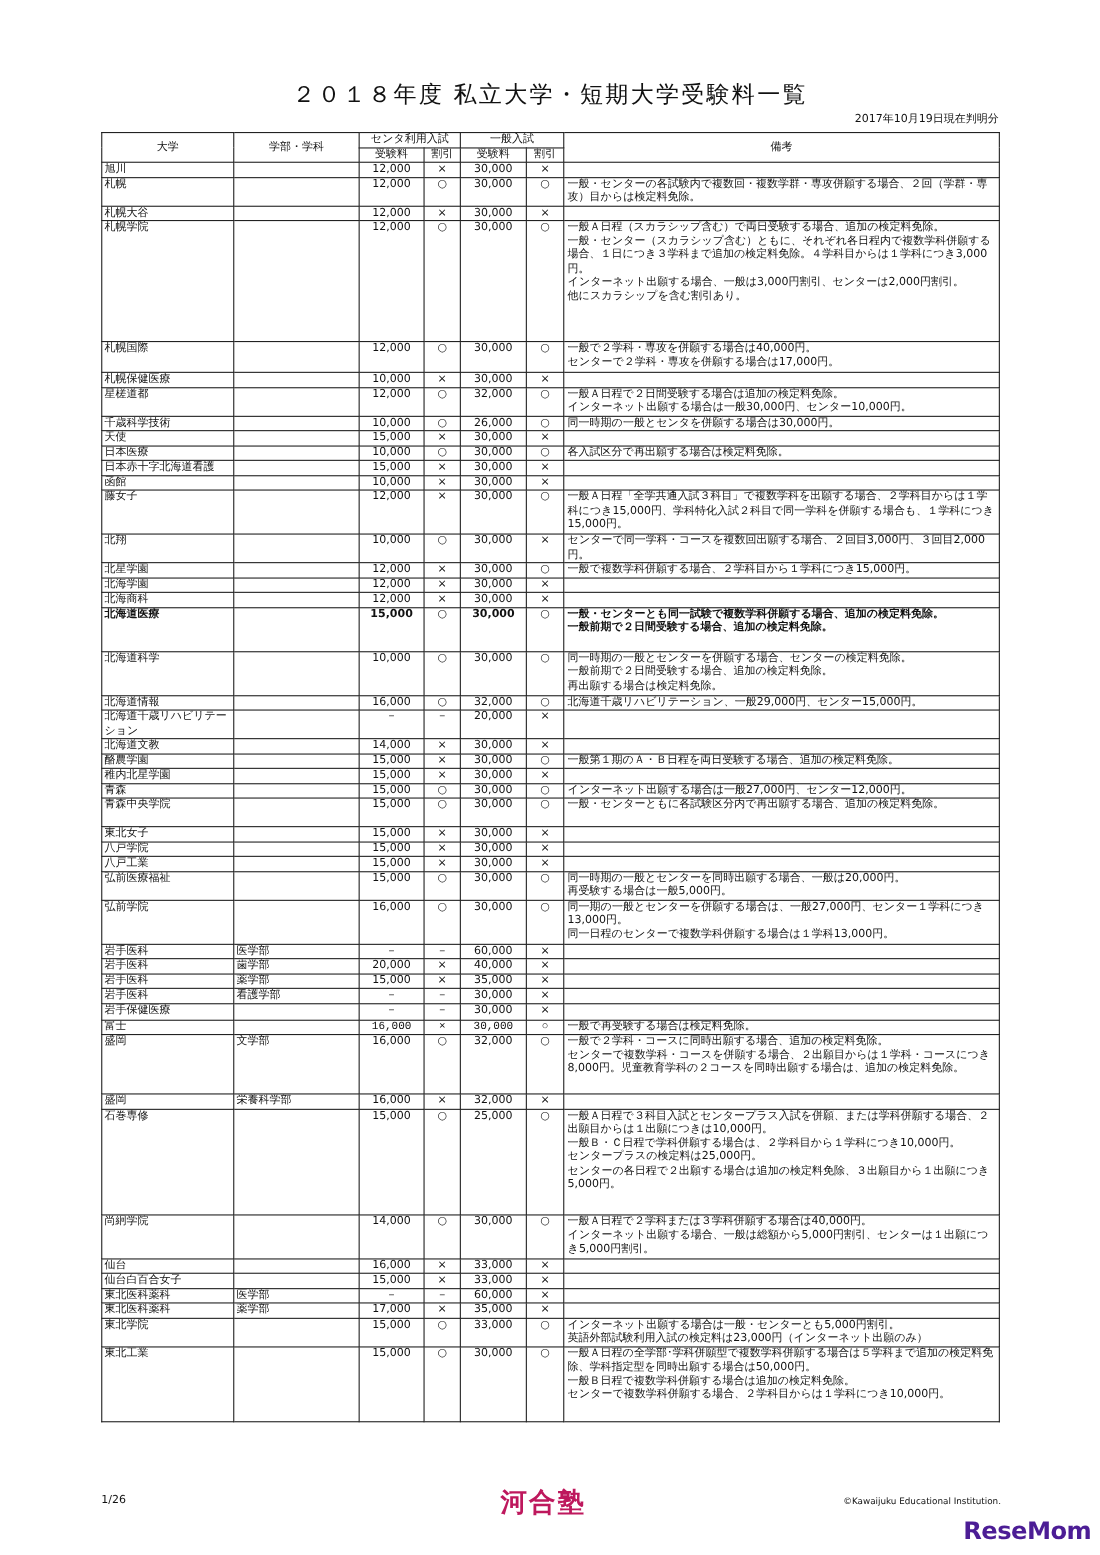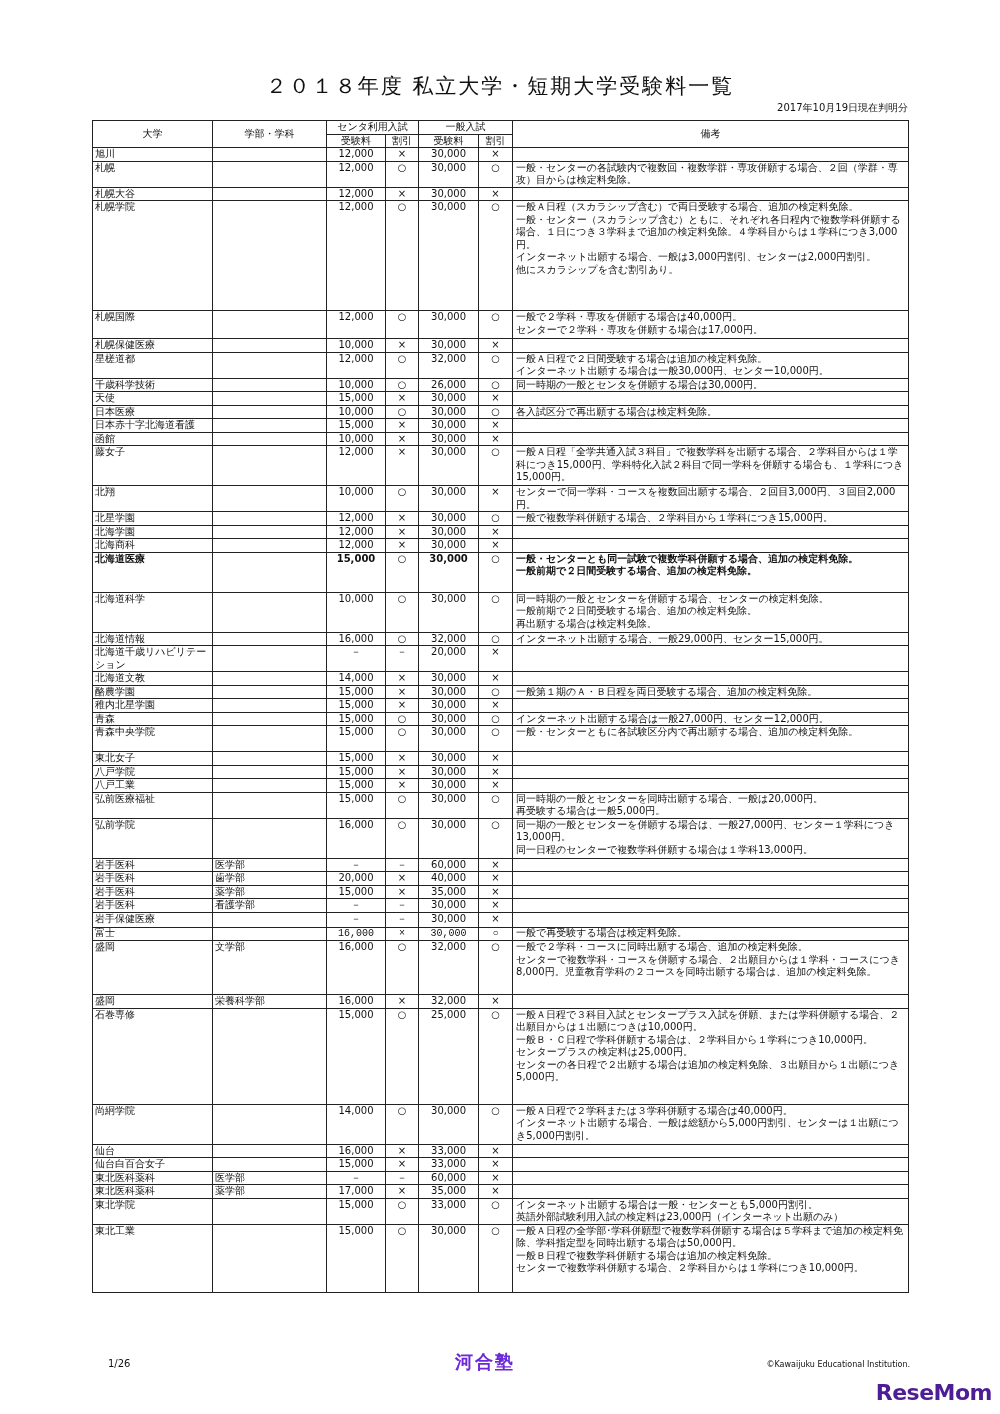--- a/index.html
+++ b/index.html
@@ -9,23 +9,23 @@
              font-size: 21px; letter-spacing: 2px; font-weight: normal; }
     .asof { position: absolute; top: 101px; right: 92px; font-size: 10px; }
     table.fees { position: absolute; top: 120px; left: 92px; width: 816px;
                  border-collapse: collapse; table-layout: fixed; font-size: 10px; line-height: 12.5px; }
     table.fees th, table.fees td { border: 1px solid #222; padding: 0 2px; vertical-align: top;
                  overflow: hidden; }
     table.fees th { font-weight: normal; text-align: center; vertical-align: middle; height: 12px; }
     table.fees td.num { text-align: center; }
     table.fees td.mark { text-align: center; }
     table.fees td.note { white-space: pre-line; padding-left: 3px; }
-    .footer-page { position: absolute; top: 1358px; left: 108px; font-size: 10px; }
-    .footer-logo { position: absolute; top: 1350px; left: 455px; font-size: 18px; font-weight: bold;
-                   color: #6d28d9; letter-spacing: 2px; }
+    .footer-page { position: absolute; top: 1358px; left: 92px; font-size: 10px; }
+    .footer-logo { position: absolute; top: 1350px; left: 455px; font-size: 24px; font-weight: bold;
+                   color: #be185d; letter-spacing: 2px; }
     .footer-copy { position: absolute; top: 1360px; right: 90px; font-size: 8px; }
     .watermark { position: absolute; top: 1380px; right: 8px; font-size: 22px; font-weight: bold;
                  color: #4c1d95; letter-spacing: -0.5px; }
   </style>
 </head>
 <body>
 
 <div class="title">２０１８年度 私立大学・短期大学受験料一覧</div>
 <div class="asof">2017年10月19日現在判明分</div>
 
@@ -234,21 +234,21 @@
 一般前期で２日間受験する場合、追加の検定料免除。
 再出願する場合は検定料免除。</td>
       </tr>
       <tr style="height: 13px; margin-left: 16px;">
         <td>北海道情報</td>
         <td></td>
         <td class="num">16,000</td>
         <td class="mark">○</td>
         <td class="num">32,000</td>
         <td class="mark">○</td>
-        <td class="note">インターネット出願する場合、一般29,000円、センター15,000円。</td>
+        <td class="note">北海道千歳リハビリテーション、一般29,000円、センター15,000円。</td>
       </tr>
       <tr style="height: 26px;">
         <td>北海道千歳リハビリテーション</td>
         <td></td>
         <td class="num">－</td>
         <td class="mark">－</td>
         <td class="num">20,000</td>
         <td class="mark">×</td>
         <td class="note"></td>
       </tr>

